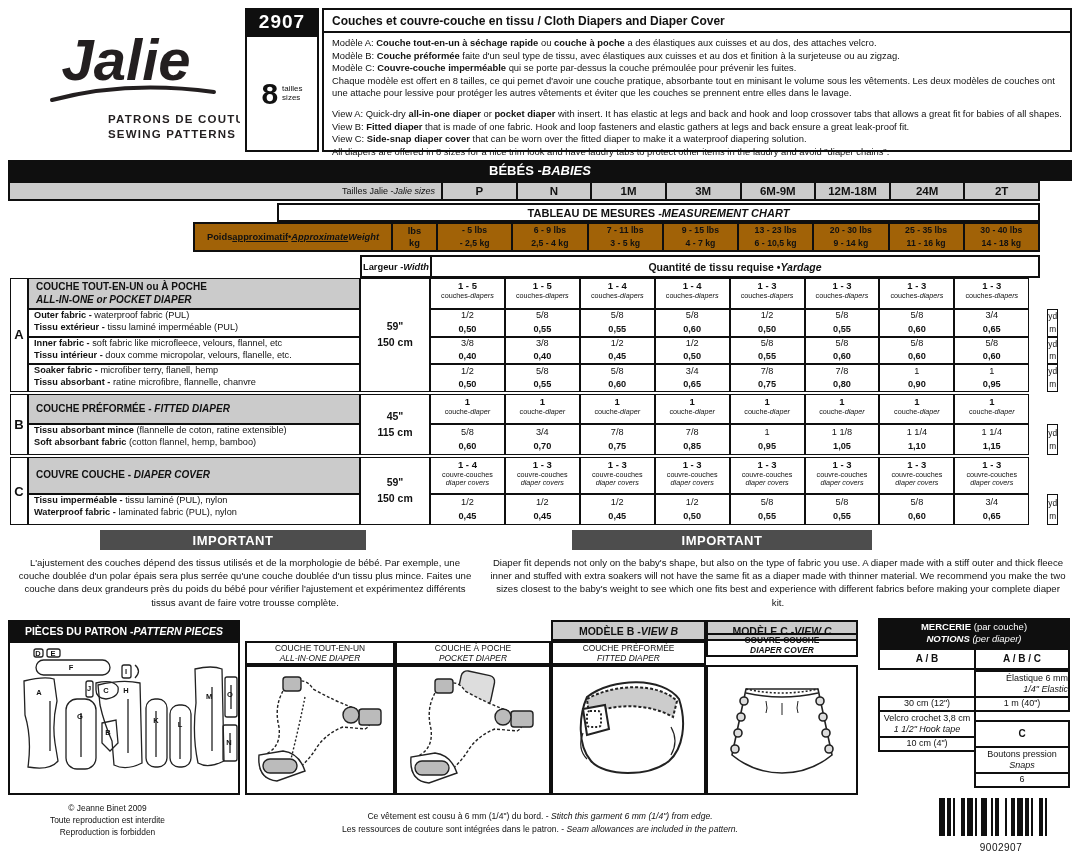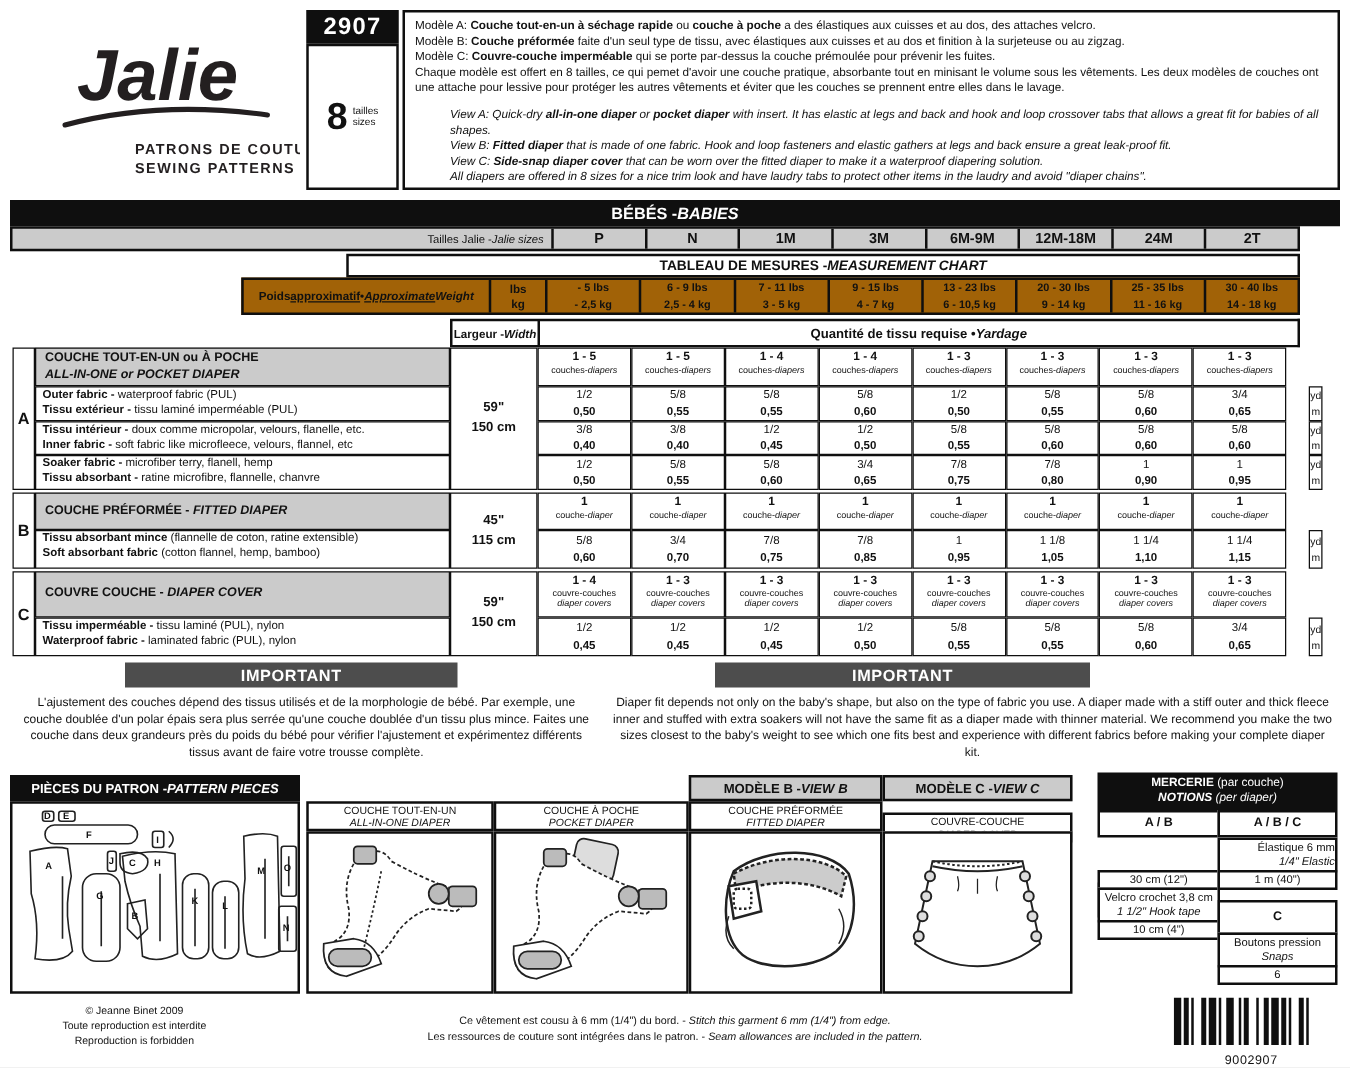--- a/index.html
+++ b/index.html
@@ -17,21 +17,21 @@
   #logo-box{left:22px;top:8px;width:218px;height:142px;}
   #pat-num{left:245px;top:8px;width:74px;height:27px;background:#0f0f0f;color:#fff;
     font-weight:bold;font-size:19px;letter-spacing:1px;}
   #sizes-box{left:245px;top:35px;width:74px;height:117px;border:2px solid #0f0f0f;}
   #sizes-box .big8{font-size:30px;font-weight:bold;line-height:1;}
   #sizes-box .words{font-size:8px;line-height:1.1;text-align:left;margin-left:4px;}
   #desc-box{left:322px;top:8px;width:750px;height:144px;border:2px solid #0f0f0f;}
   #desc-title{border-bottom:2px solid #0f0f0f;font-size:12px;font-weight:bold;
     padding:4px 0 3px 8px;}
   #desc-body{padding:4px 8px 0 8px;font-size:9.4px;line-height:1.34;}
-  #desc-body .en-block{font-style:italic;margin-top:8px;margin-left:28px;}
+  #desc-body .en-block{margin-top:8px;}
 
   
   #babies-bar{left:8px;top:160px;width:1064px;height:21px;background:#0f0f0f;color:#fff;
     font-size:13px;}
   #sizes-row{left:8px;top:181px;width:1032px;height:20px;background:#cbcbcb;
     border:2px solid #0f0f0f;display:flex;}
   #sizes-row .lab{width:425px;font-size:9px;text-align:right;padding-right:6px;
     display:flex;align-items:center;justify-content:flex-end;}
   #sizes-row .cell{flex:1;border-left:2px solid #0f0f0f;font-weight:bold;font-size:11.5px;
     display:flex;align-items:center;justify-content:center;}
@@ -115,20 +115,21 @@
 
   <div class="abs hcent" id="sizes-box">
     <span class="big8">8</span>
     <span class="words">
       <span>tailles</span><br>
       <span>sizes</span>
     </span>
   </div>
 
   <div class="abs" id="desc-box">
+    <div id="desc-title">Couches et couvre-couche en tissu / Cloth Diapers and Diaper Cover</div>
     <div id="desc-body">
       <div id="desc-fr">
           <div class="desc-line"><span>Modèle A: </span><span class="seg-b">Couche tout-en-un à séchage rapide</span><span> ou </span><span class="seg-b">couche à poche</span><span> a des élastiques aux cuisses et au dos, des attaches velcro.</span></div>
           <div class="desc-line"><span>Modèle B: </span><span class="seg-b">Couche préformée</span><span> faite d'un seul type de tissu, avec élastiques aux cuisses et au dos et finition à la surjeteuse ou au zigzag.</span></div>
           <div class="desc-line"><span>Modèle C: </span><span class="seg-b">Couvre-couche imperméable</span><span> qui se porte par-dessus la couche prémoulée pour prévenir les fuites.</span></div>
           <div class="desc-line"><span>Chaque modèle est offert en 8 tailles, ce qui pemet d'avoir une couche pratique, absorbante tout en minisant le volume sous les vêtements. Les deux modèles de couches ont une attache pour lessive pour protéger les autres vêtements et éviter que les couches se prennent entre elles dans le lavage.</span></div>
         </div>
       <div id="desc-en" class="en-block">
           <div class="desc-line"><span>View A: Quick-dry </span><span class="seg-b">all-in-one diaper</span><span> or </span><span class="seg-b">pocket diaper</span><span> with insert. It has elastic at legs and back and hook and loop crossover tabs that allows a great fit for babies of all shapes.</span></div>
           <div class="desc-line"><span>View B: </span><span class="seg-b">Fitted diaper</span><span> that is made of one fabric. Hook and loop fasteners and elastic gathers at legs and back ensure a great leak-proof fit.</span></div>
@@ -297,22 +298,22 @@
       </div>
       <div class="c val center vcent" style="grid-area: 2 / 11;">
         <div class="yd">3/4</div>
         <div class="m">0,65</div>
       </div>
       <div class="c unit center vcent" style="grid-area: 2 / 13;">
         <div class="">yd</div>
         <div class="">m</div>
       </div>
       <div class="c rowlab" style="grid-area: 3 / 2;">
+        <div class=""><span class="seg-b">Inner fabric - </span><span>soft fabric like microfleece, velours, flannel, etc</span></div>
         <div class=""><span class="seg-b">Tissu intérieur - </span><span>doux comme micropolar, velours, flanelle, etc.</span></div>
-        <div class=""><span class="seg-b">Inner fabric - </span><span>soft fabric like microfleece, velours, flannel, etc</span></div>
       </div>
       <div class="c val center vcent" style="grid-area: 3 / 4;">
         <div class="yd">3/8</div>
         <div class="m">0,40</div>
       </div>
       <div class="c val center vcent" style="grid-area: 3 / 5;">
         <div class="yd">3/8</div>
         <div class="m">0,40</div>
       </div>
       <div class="c val center vcent" style="grid-area: 3 / 6;">
@@ -583,21 +584,21 @@
     <div class="seg-i">ALL-IN-ONE DIAPER</div>
   </div>
   <div class="abs sub-head vcent center" style="left:395px;top:641px;width:156px;">
     <div>COUCHE À POCHE</div>
     <div class="seg-i">POCKET DIAPER</div>
   </div>
   <div class="abs sub-head vcent center" style="left:551px;top:641px;width:155px;">
     <div>COUCHE PRÉFORMÉE</div>
     <div class="seg-i">FITTED DIAPER</div>
   </div>
-  <div class="abs sub-head vcent center" style="left:706px;top:650px;width:152px;">
+  <div class="abs sub-head vcent center" style="left:706px;top:633px;width:152px;font-weight:bold;">
     <div>COUVRE-COUCHE</div>
     <div class="seg-i">DIAPER COVER</div>
   </div>
 
   <div class="abs" id="pieces-box">
     <svg id="pieces-svg" width="228" height="150" viewBox="0 0 228 150">
       <g fill="none" stroke="#222" stroke-width="1.3">
         <rect x="24" y="6" width="9" height="8" rx="2"></rect>
         <rect x="37" y="6" width="13" height="8" rx="2"></rect>
         <rect x="26" y="17" width="74" height="15" rx="7.5"></rect>

